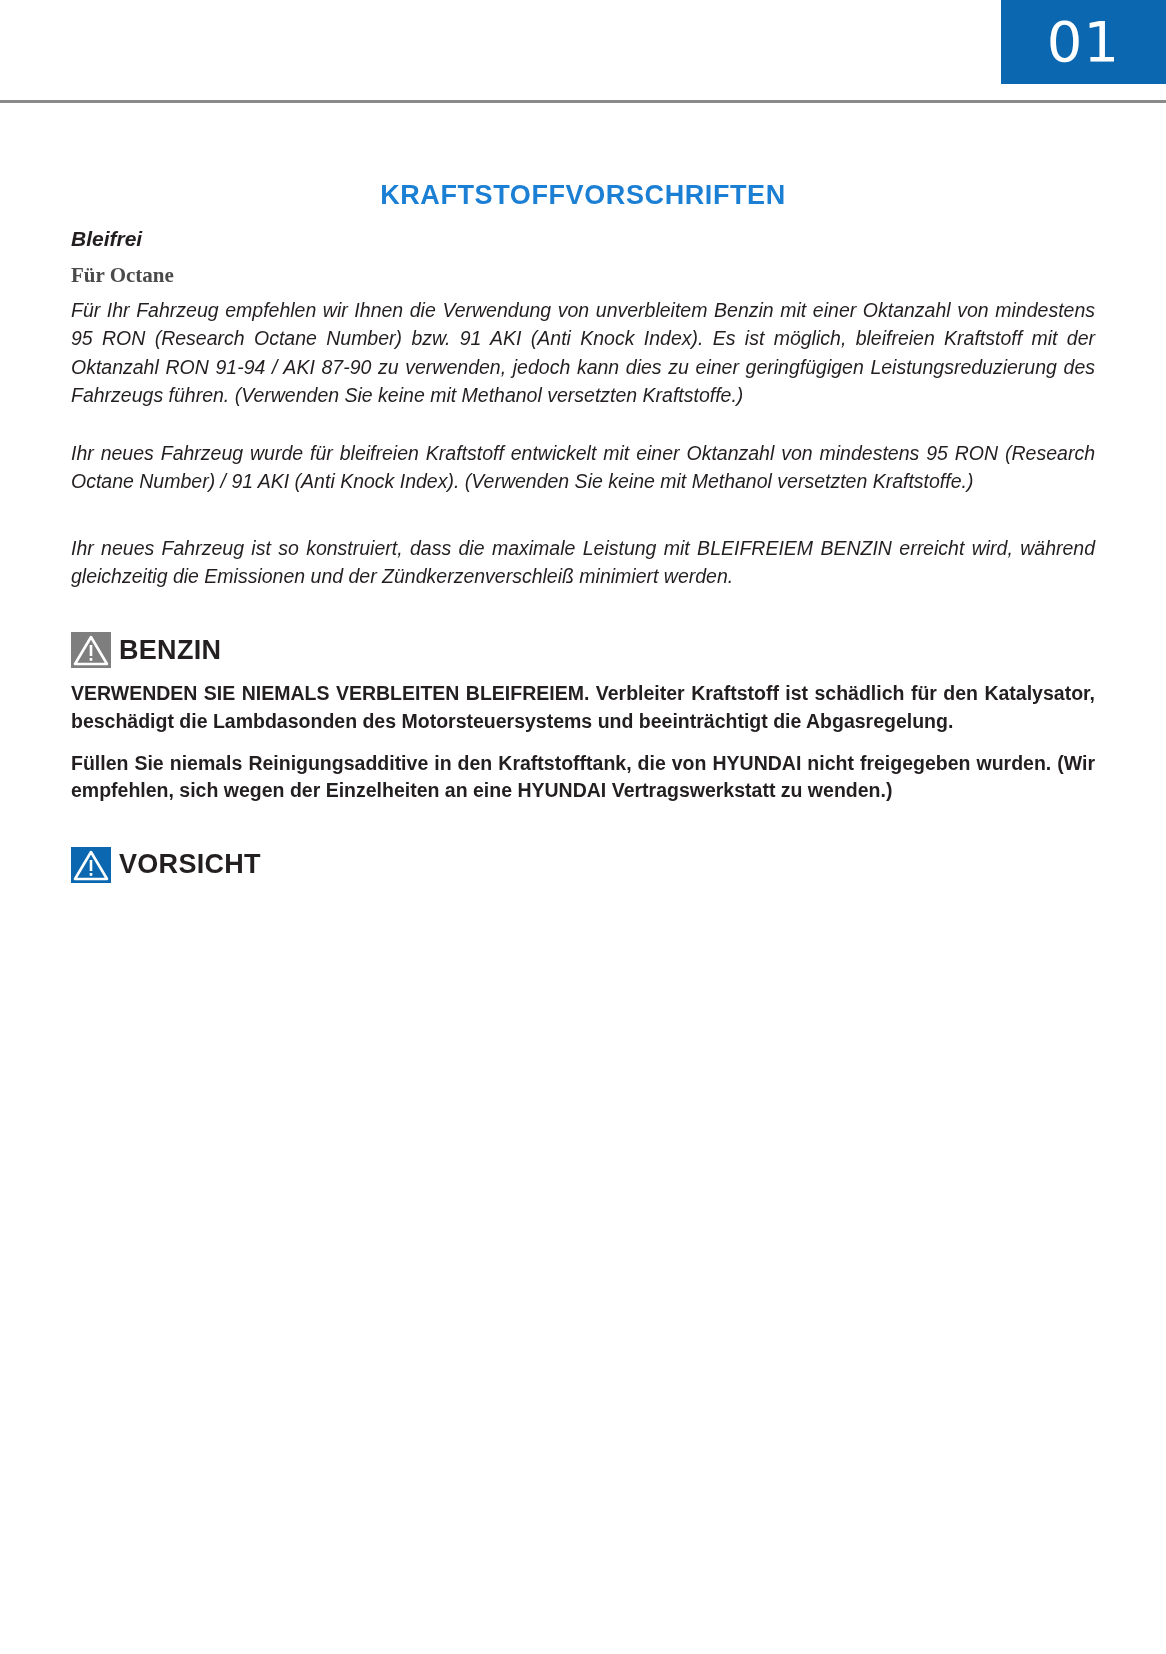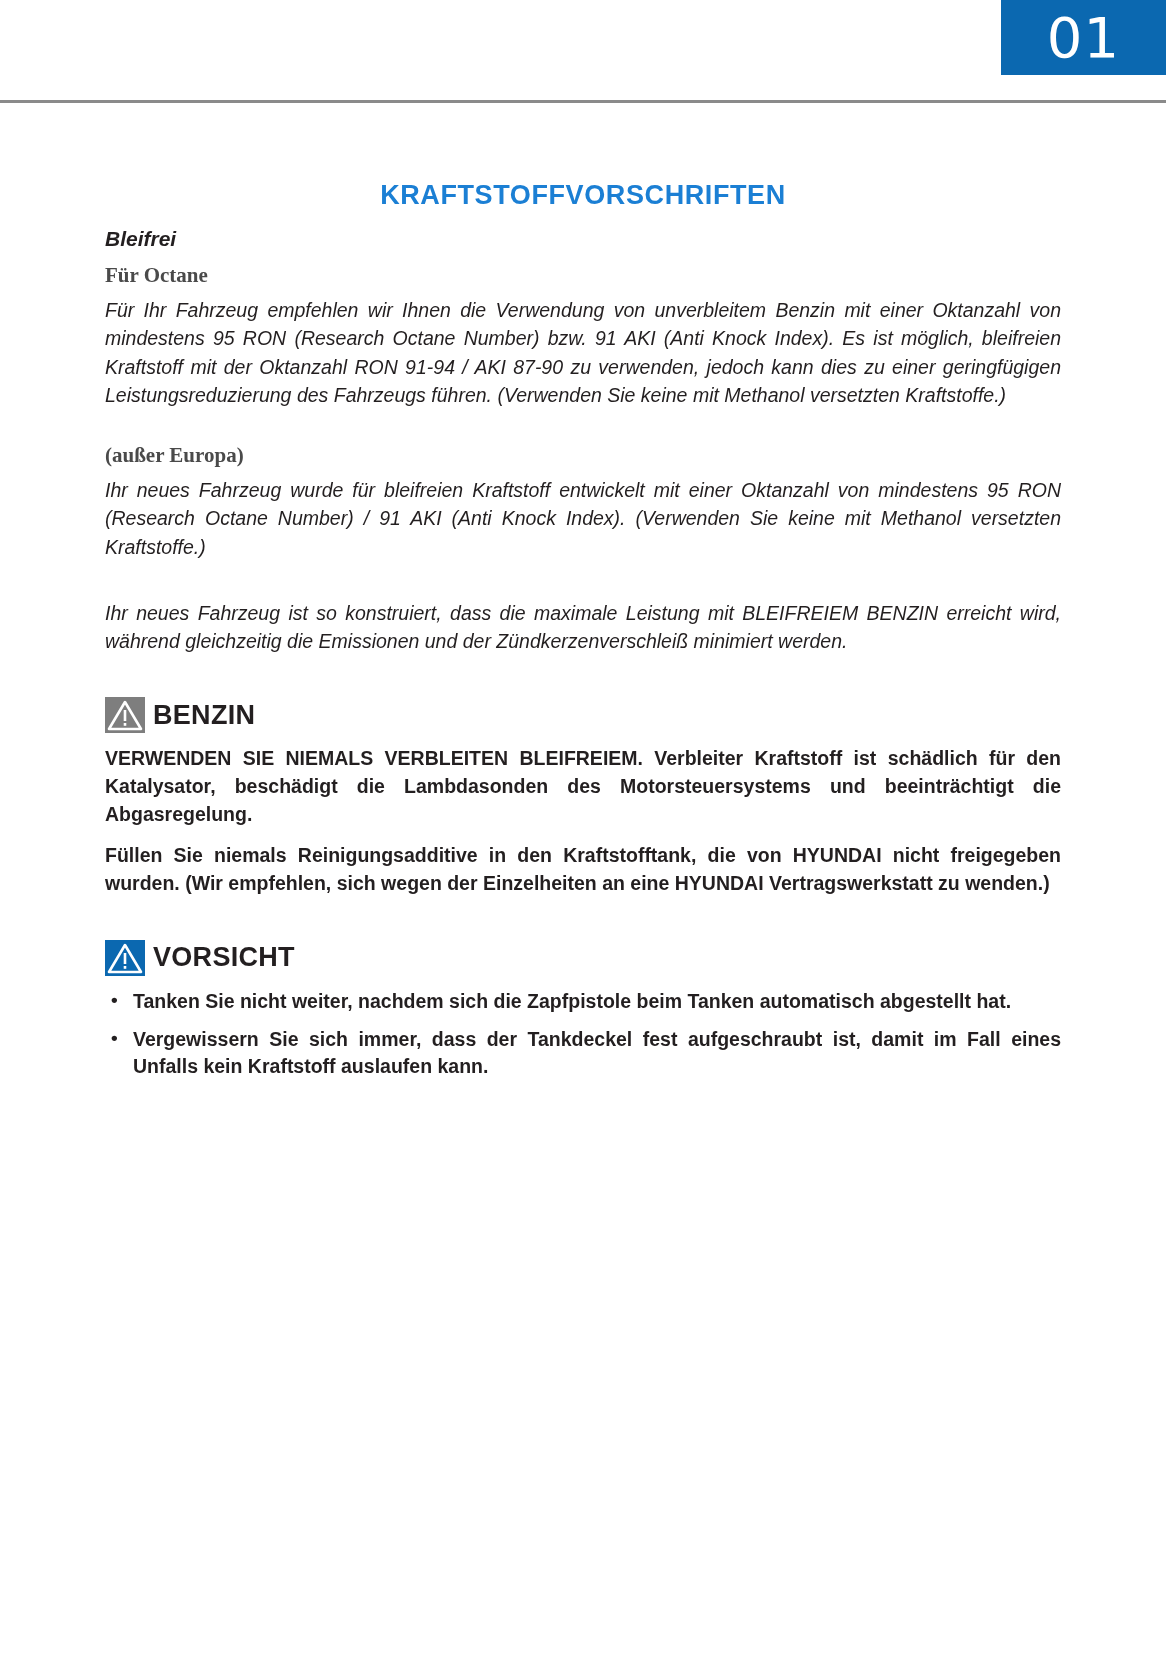--- a/index.html
+++ b/index.html
@@ -19,21 +19,21 @@
   
   .page-header {
     position: relative;
     height: 105px;
   }
   .chapter-tab {
     position: absolute;
     top: 0;
     right: 0;
     width: 165px;
-    height: 75px;
+    height: 84px;
     background: #0b68b0;
     color: #ffffff;
     display: flex;
     align-items: center;
     justify-content: center;
   }
   .chapter-number {
     font-size: 56px;
     font-weight: 400;
     letter-spacing: 1px;
@@ -44,21 +44,21 @@
     position: absolute;
     left: 0;
     right: 0;
     top: 100px;
     height: 3px;
     background: #8a8a8a;
   }
 
   
   .content {
-    padding: 0 105px;
+    padding: 0 71px;
     box-sizing: border-box;
   }
 
   .page-title {
     text-align: center;
     color: #1b7fd4;
     font-size: 27px;
     font-weight: bold;
     letter-spacing: 0.6px;
     margin: 75px 0 0 0;
@@ -174,21 +174,20 @@
   <h1 class="page-title">KRAFTSTOFFVORSCHRIFTEN</h1>
 
 
   <h3 class="sub-heading-italic">Bleifrei</h3>
 
   <h4 class="serif-heading">Für Octane</h4>
   <p class="body-text">Für Ihr Fahrzeug empfehlen wir Ihnen die Verwendung von unverbleitem Benzin mit einer Oktanzahl von mindestens 95 RON (Research Octane Number) bzw. 91 AKI (Anti Knock Index). Es ist möglich, bleifreien Kraftstoff mit der Oktanzahl RON 91-94 / AKI 87-90 zu verwenden, jedoch kann dies zu einer geringfügigen Leistungsreduzierung des Fahrzeugs führen. (Verwenden Sie keine mit Methanol versetzten Kraftstoffe.)</p>
 
   <div class="spacer-sm"></div>
 
-  <h4 class="serif-heading">(außer Europa)</h4>
   <p class="body-text">Ihr neues Fahrzeug wurde für bleifreien Kraftstoff entwickelt mit einer Oktanzahl von mindestens 95 RON (Research Octane Number) / 91 AKI (Anti Knock Index). (Verwenden Sie keine mit Methanol versetzten Kraftstoffe.)</p>
 
   <div class="spacer-md"></div>
 
   <p class="body-text">Ihr neues Fahrzeug ist so konstruiert, dass die maximale Leistung mit BLEIFREIEM BENZIN erreicht wird, während gleichzeitig die Emissionen und der Zündkerzenverschleiß minimiert werden.</p>
 
   <div class="notice">
     <div class="notice-head">
       <span class="warn-icon">
         <svg width="40" height="36" viewBox="0 0 40 36" xmlns="http://www.w3.org/2000/svg">
@@ -211,19 +210,15 @@
       <span class="warn-icon">
         <svg width="40" height="36" viewBox="0 0 40 36" xmlns="http://www.w3.org/2000/svg">
           <rect x="0" y="0" width="40" height="36" fill="#0b68b0"></rect>
           <polygon points="20,5 36,32 4,32" fill="none" stroke="#ffffff" stroke-width="2.6" stroke-linejoin="round"></polygon>
           <rect x="18.7" y="13" width="2.6" height="11" fill="#ffffff"></rect>
           <rect x="18.7" y="26" width="2.6" height="2.8" fill="#ffffff"></rect>
         </svg>
       </span>
       <span class="notice-label">VORSICHT</span>
     </div>
-    <ul class="bullets">
-      <li>Tanken Sie nicht weiter, nachdem sich die Zapfpistole beim Tanken automatisch abgestellt hat.</li>
-      <li>Vergewissern Sie sich immer, dass der Tankdeckel fest aufgeschraubt ist, damit im Fall eines Unfalls kein Kraftstoff auslaufen kann.</li>
-    </ul>
   </div>
 
 </div>
 
 </body></html>

